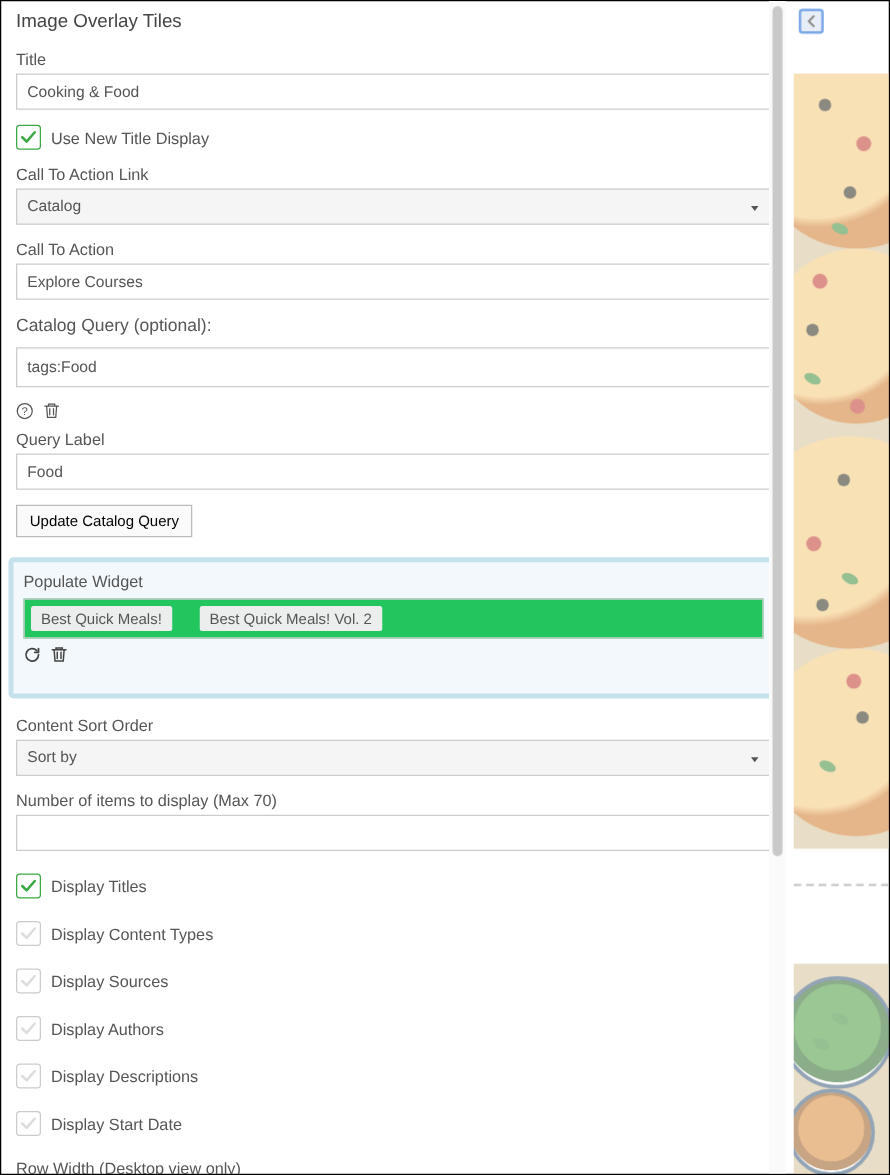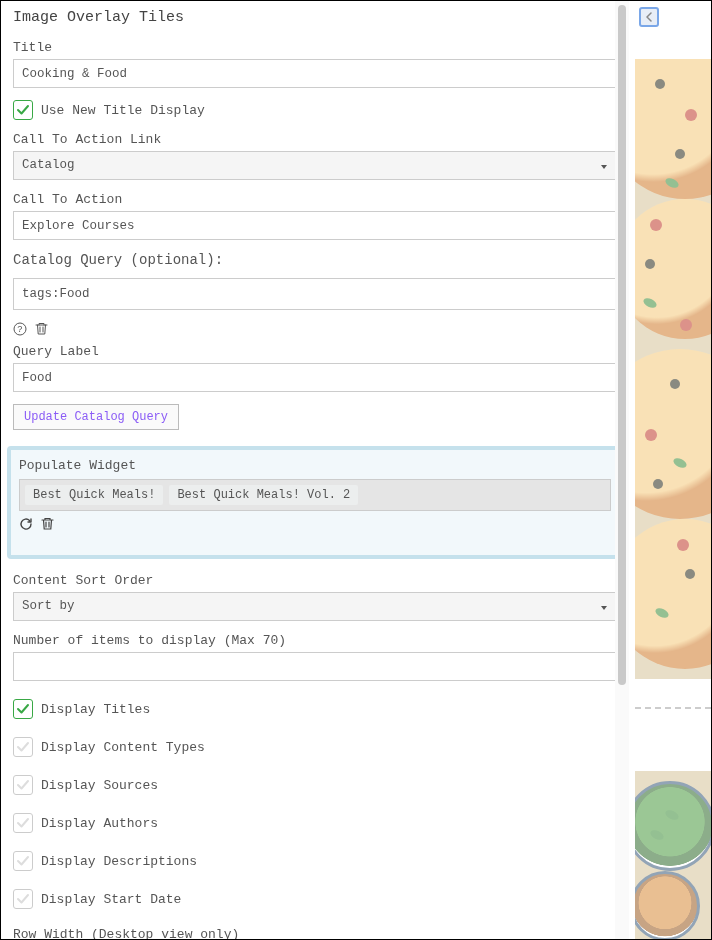--- a/index.html
+++ b/index.html
@@ -22,21 +22,20 @@
   .main-col {
     flex: 0 0 628px;
     height: 100%;
     position: relative;
     overflow: hidden;
   }
   .main-panel {
     padding: 8px 12px 20px 12px;
     height: 100%;
     overflow-y: auto;
-    font-family: Liberation Mono, monospace;
   }
   .scrollbar {
     position: absolute;
     right: 0;
     top: 0;
     width: 14px;
     height: 100%;
     background: #fafafa;
   }
   .scrollbar-thumb {
@@ -134,21 +133,21 @@
   .checkbox svg { display: block; }
   .checkbox-label {
     font-size: 13px;
     color: #555;
   }
   .small-btn {
     border: 1px solid #bbb;
     background: #fafafa;
     padding: 5px 10px;
     font-size: 12px;
-    color: #8b5cf6;
+    color: #000000;
     display: inline-block;
   }
   .icon-row {
     display: flex;
     gap: 8px;
     margin-top: 6px;
     margin-bottom: 8px;
     color: #444;
   }
   .icon-row svg { display:block; }
@@ -156,25 +155,25 @@
     border: 4px solid #c5e1ec;
     background: #f2f8fb;
     border-radius: 4px;
     padding: 8px 8px 24px 8px;
     margin-bottom: 14px;
     margin-left: -6px;
     margin-right: -6px;
   }
   .chips-input {
     border: 1px solid #ccc;
-    background: #e5e5e5;
+    background: #22c55e;
     padding: 5px;
     display: flex;
     flex-wrap: wrap;
-    gap: 6px;
+    gap: 22px;
     min-height: 30px;
   }
   .chip {
     background: #eceeee;
     padding: 3px 8px;
     font-size: 12px;
     color: #555;
     border-radius: 2px;
   }
   .display-checks .checkbox-row { margin-bottom: 18px; }

